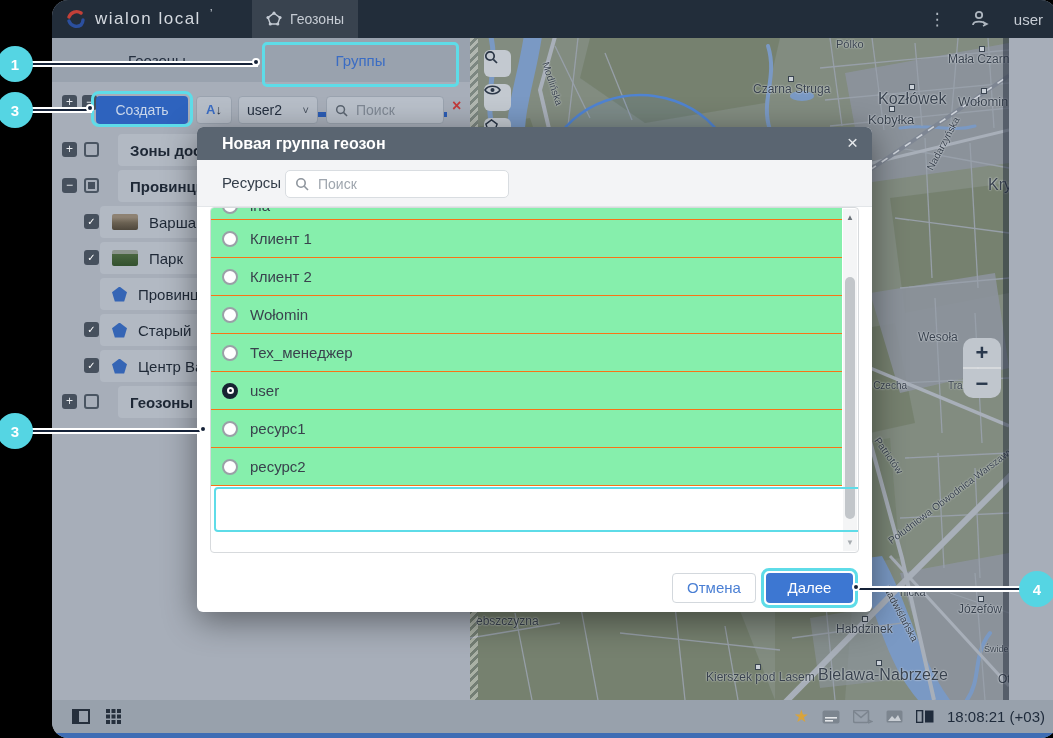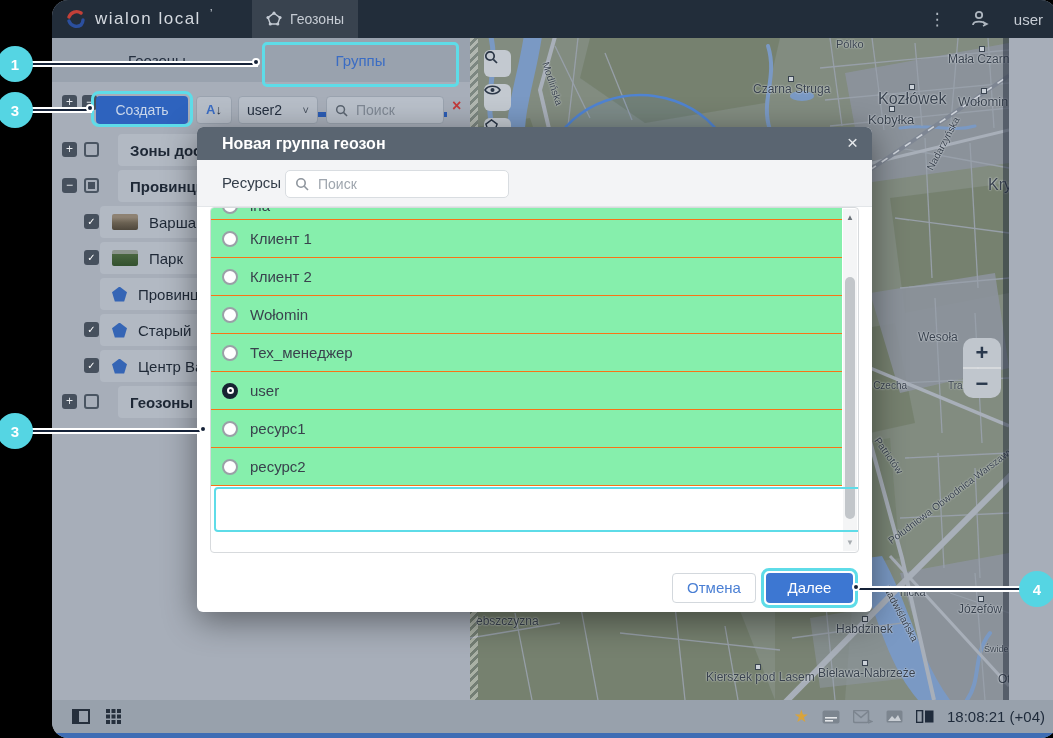--- a/index.html
+++ b/index.html
@@ -331,21 +331,21 @@
           <span class="mlab" style="left: 448px; top: 292px; font-size: 12px;">Wesoła</span>
           <span class="mlab" style="left: 352px; top: 342px; font-size: 10px;">Stanisława Czecha</span>
           <span class="mlab" style="left: 478px; top: 342px; font-size: 10px;">Trakt Br</span>
           <span class="mlab" style="left: 398px; top: 412px; font-size: 10px; transform: rotate(55deg);">Patriotów</span>
           <span class="mlab" style="left: 404px; top: 452px; font-size: 10px; transform: rotate(-37deg);">Południowa Obwodnica Warszawy</span>
           <span class="mlab" style="left: 430px; top: 548px; font-size: 11px;">nicka</span>
           <span class="mlab town" style="left: 488px; top: 564px; font-size: 12px;">Józefów</span>
           <span class="mlab" style="left: 400px; top: 570px; font-size: 10px; transform: rotate(62deg);">Nadwiślańska</span>
           <span class="mlab town" style="left: 366px; top: 584px; font-size: 12px;">Habdzinek</span>
           <span class="mlab" style="left: 514px; top: 606px; font-size: 9px;">Świder</span>
-          <span class="mlab town" style="left: 348px; top: 628px; font-size: 12px;">Bielawa-Nabrzeże</span>
+          <span class="mlab town" style="left: 348px; top: 628px; font-size: 16px;">Bielawa-Nabrzeże</span>
           <span class="mlab town" style="left: 236px; top: 632px; font-size: 12px;">Kierszek pod Lasem</span>
           <span class="mlab" style="left: 6px; top: 576px; font-size: 12px;">ebszczyzna</span>
           <span class="mlab" style="left: 60px; top: 40px; font-size: 10px; transform: rotate(72deg);">Modlińska</span>
           <span class="mlab" style="left: 528px; top: 634px; font-size: 12px;">Ot</span>
         </div>
       <div class="mapbtn" style="top:12px;">
         <svg width="14" height="14" viewBox="0 0 14 14">
           <circle cx="6" cy="6" r="4.2" fill="none" stroke="#2A3646" stroke-width="1.7"></circle>
             <path d="M9.3,9.3 L13,13" stroke="#2A3646" stroke-width="1.7"></path>
         </svg>
@@ -486,21 +486,21 @@
           <path d="M15,10 L19,11.5 L15,13" fill="none" stroke="#7C858F" stroke-width="1.4"></path>
         </svg>
         <svg width="17" height="13" viewBox="0 0 17 13">
           <rect x="0.5" y="0.5" width="16" height="12" rx="1.5" fill="#7C858F"></rect>
           <path d="M2,11 L6,6 L9,9 L12,5 L15,11 Z" fill="#C9CED4"></path>
         </svg>
         <svg width="18" height="13" viewBox="0 0 18 13">
           <rect x="0.5" y="0.5" width="6" height="12" fill="none" stroke="#1F2B3B" stroke-width="1.6"></rect>
           <rect x="9" y="0.5" width="8.5" height="12" fill="#1F2B3B"></rect>
         </svg>
-        <span class="bb-time">18:08:21 (+04)</span>
+        <span class="bb-time">18:08:21 (+03)</span>
       </div>
     </div>
     <div class="bluestrip"></div>
   </div>
 
   <div id="callouts">
       <div class="cline" style="left: 15px; width: 243px; top: 61px;"></div>
       <div class="cdot" style="left: 252px; top: 58px;"></div>
       <div class="cbadge" style="left: -3px; top: 46px;">1</div>
       <div class="cline" style="left: 15px; width: 77px; top: 107px;"></div>

